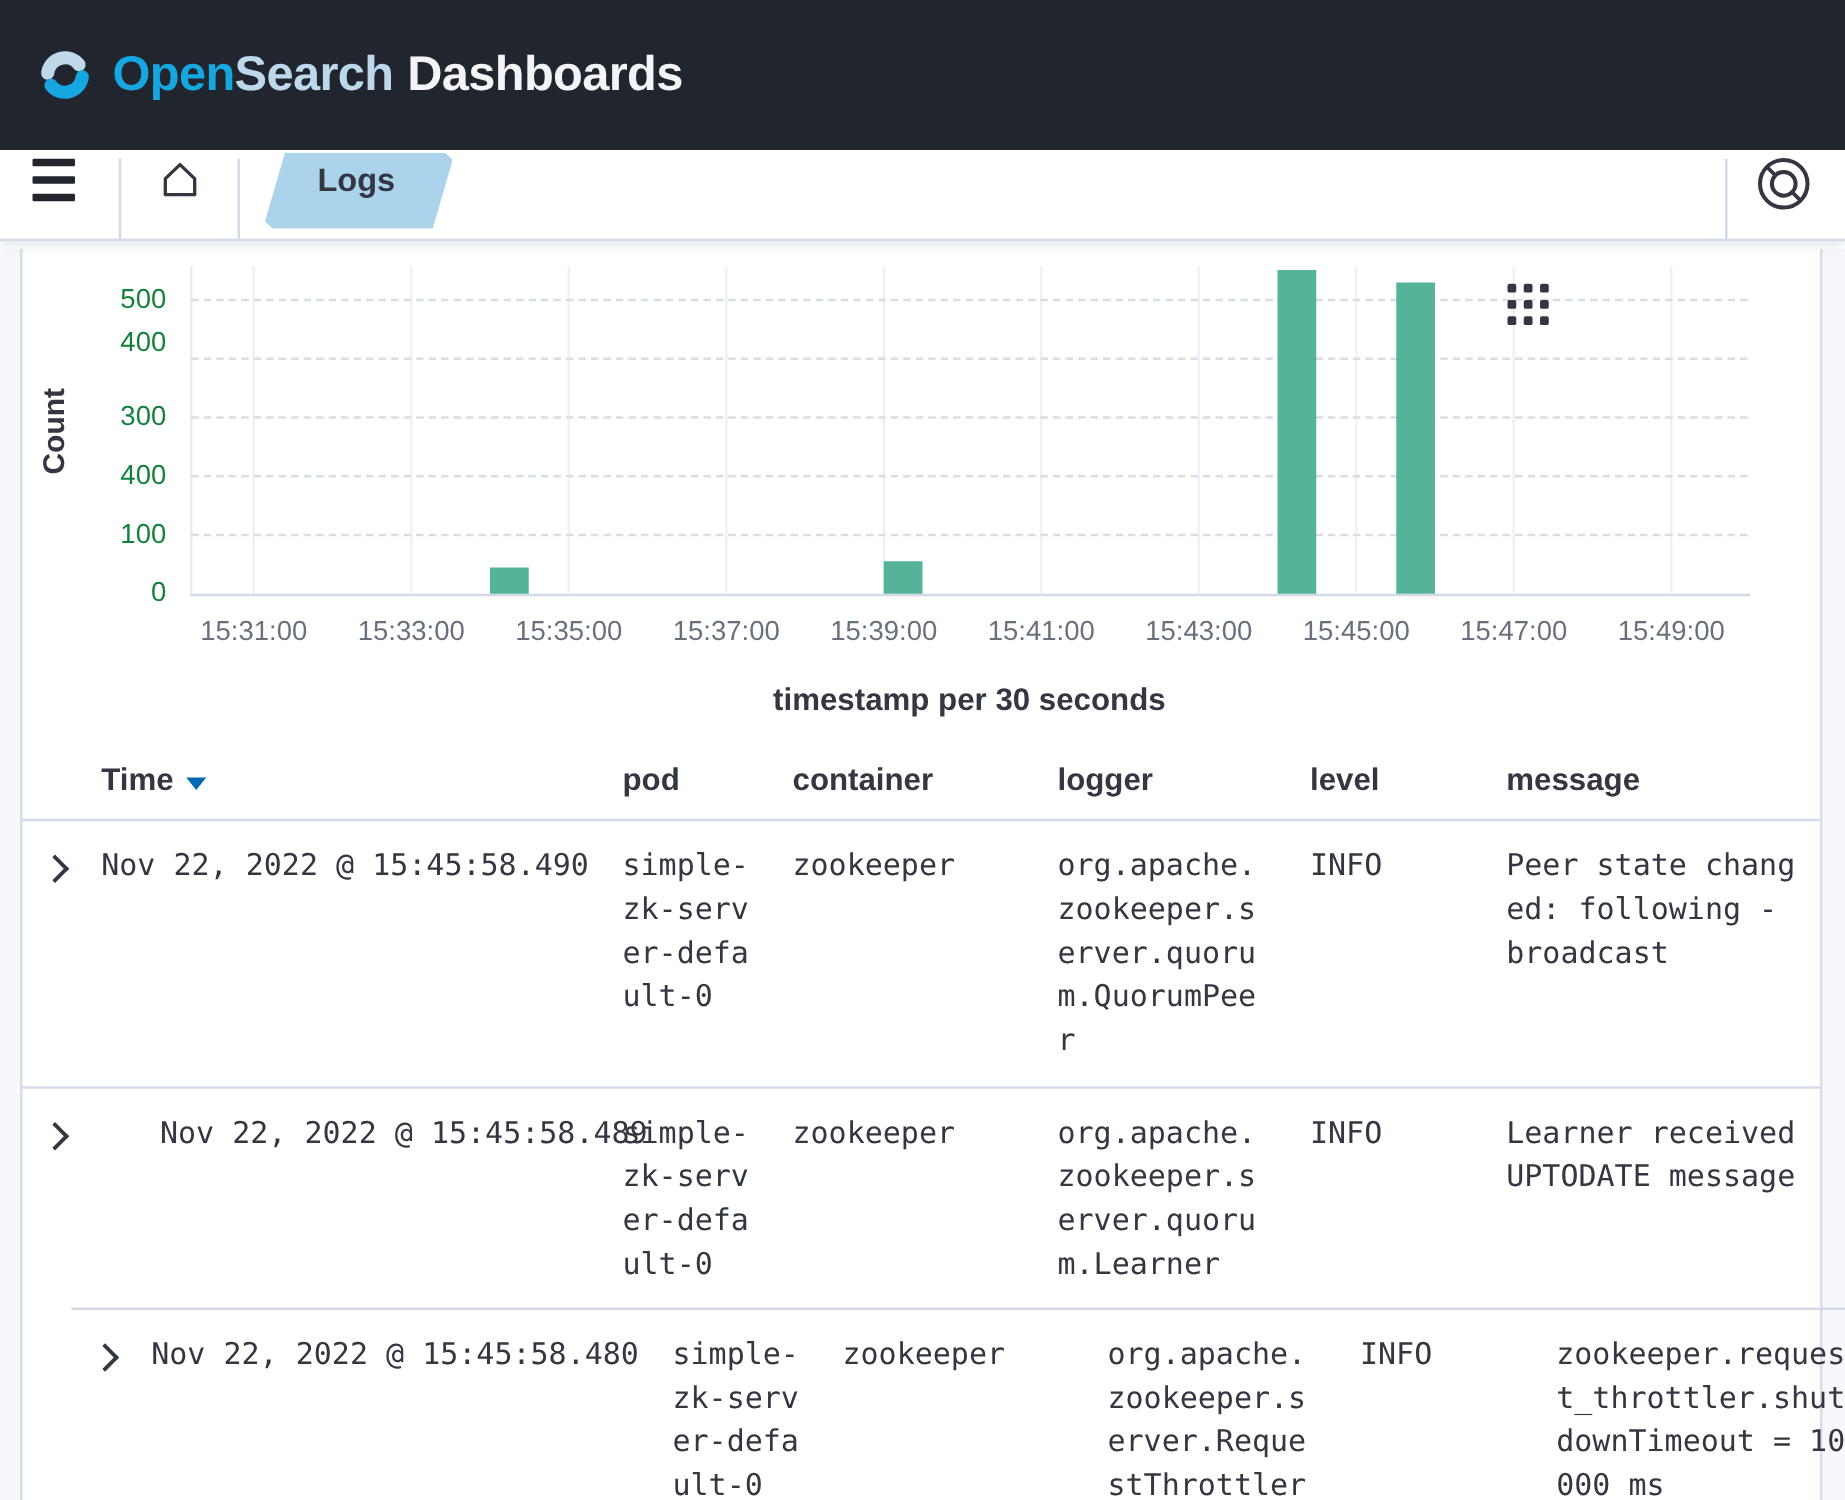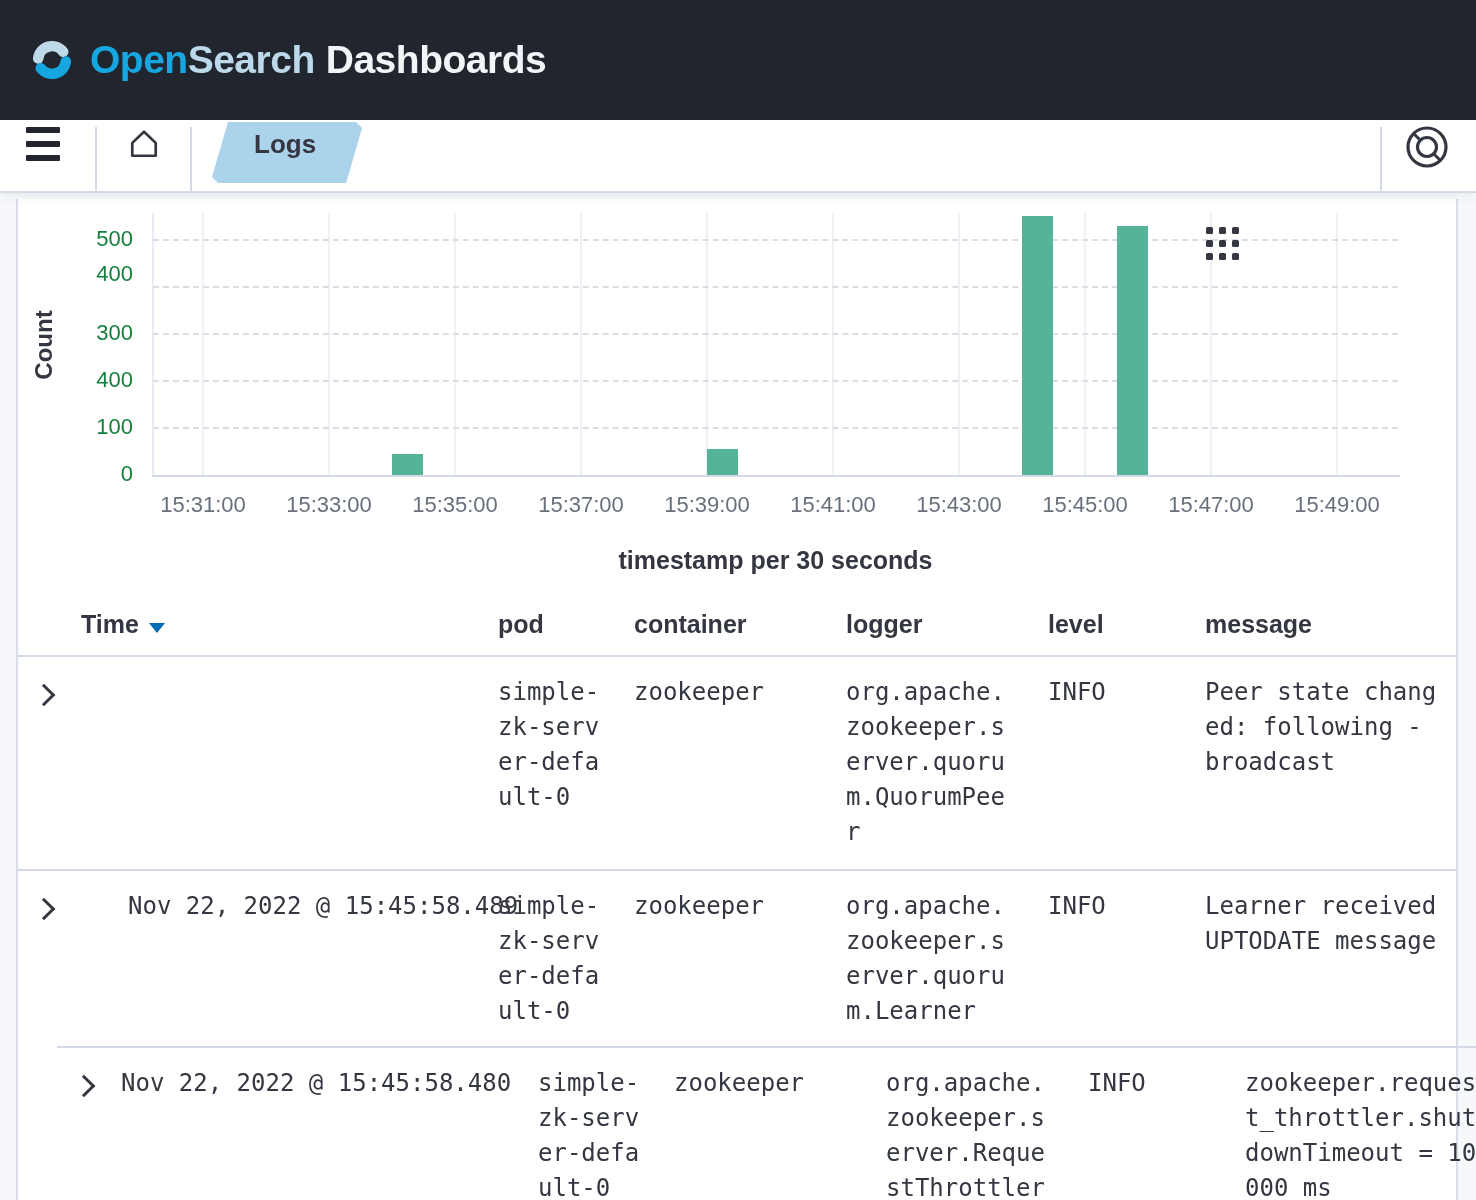--- a/index.html
+++ b/index.html
@@ -174,20 +174,21 @@
     <span class="th" style="left:498px"><span>pod</span></span>
     <span class="th" style="left:634px"><span>container</span></span>
     <span class="th" style="left:846px"><span>logger</span></span>
     <span class="th" style="left:1048px"><span>level</span></span>
     <span class="th" style="left:1205px"><span>message</span></span>
   </div>
 
   <div id="rows">
       <div class="trow" style="top: 456px; height: 214px;">
         <span class="chev"></span>
+        <div class="cell nw" style="left: 64px; width: 420px;">Nov 22, 2022 @ 15:45:58.490</div>
         <div class="cell" style="left: 481px; width: 108px;">simple-zk-server-default-0</div>
         <div class="cell" style="left: 617px; width: 200px;">zookeeper</div>
         <div class="cell" style="left: 829px; width: 165px;">org.apache.zookeeper.server.quorum.QuorumPeer</div>
         <div class="cell" style="left: 1031px; width: 120px;">INFO</div>
         <div class="cell" style="left: 1188px; width: 238px;">Peer state changed: following - broadcast</div>
       </div>
       <div class="trow" style="top: 670px; height: 177px;">
         <span class="chev"></span>
         <div class="cell nw" style="left: 64px; width: 420px; margin-left: 47px;">Nov 22, 2022 @ 15:45:58.489</div>
         <div class="cell" style="left: 481px; width: 108px;">simple-zk-server-default-0</div>

